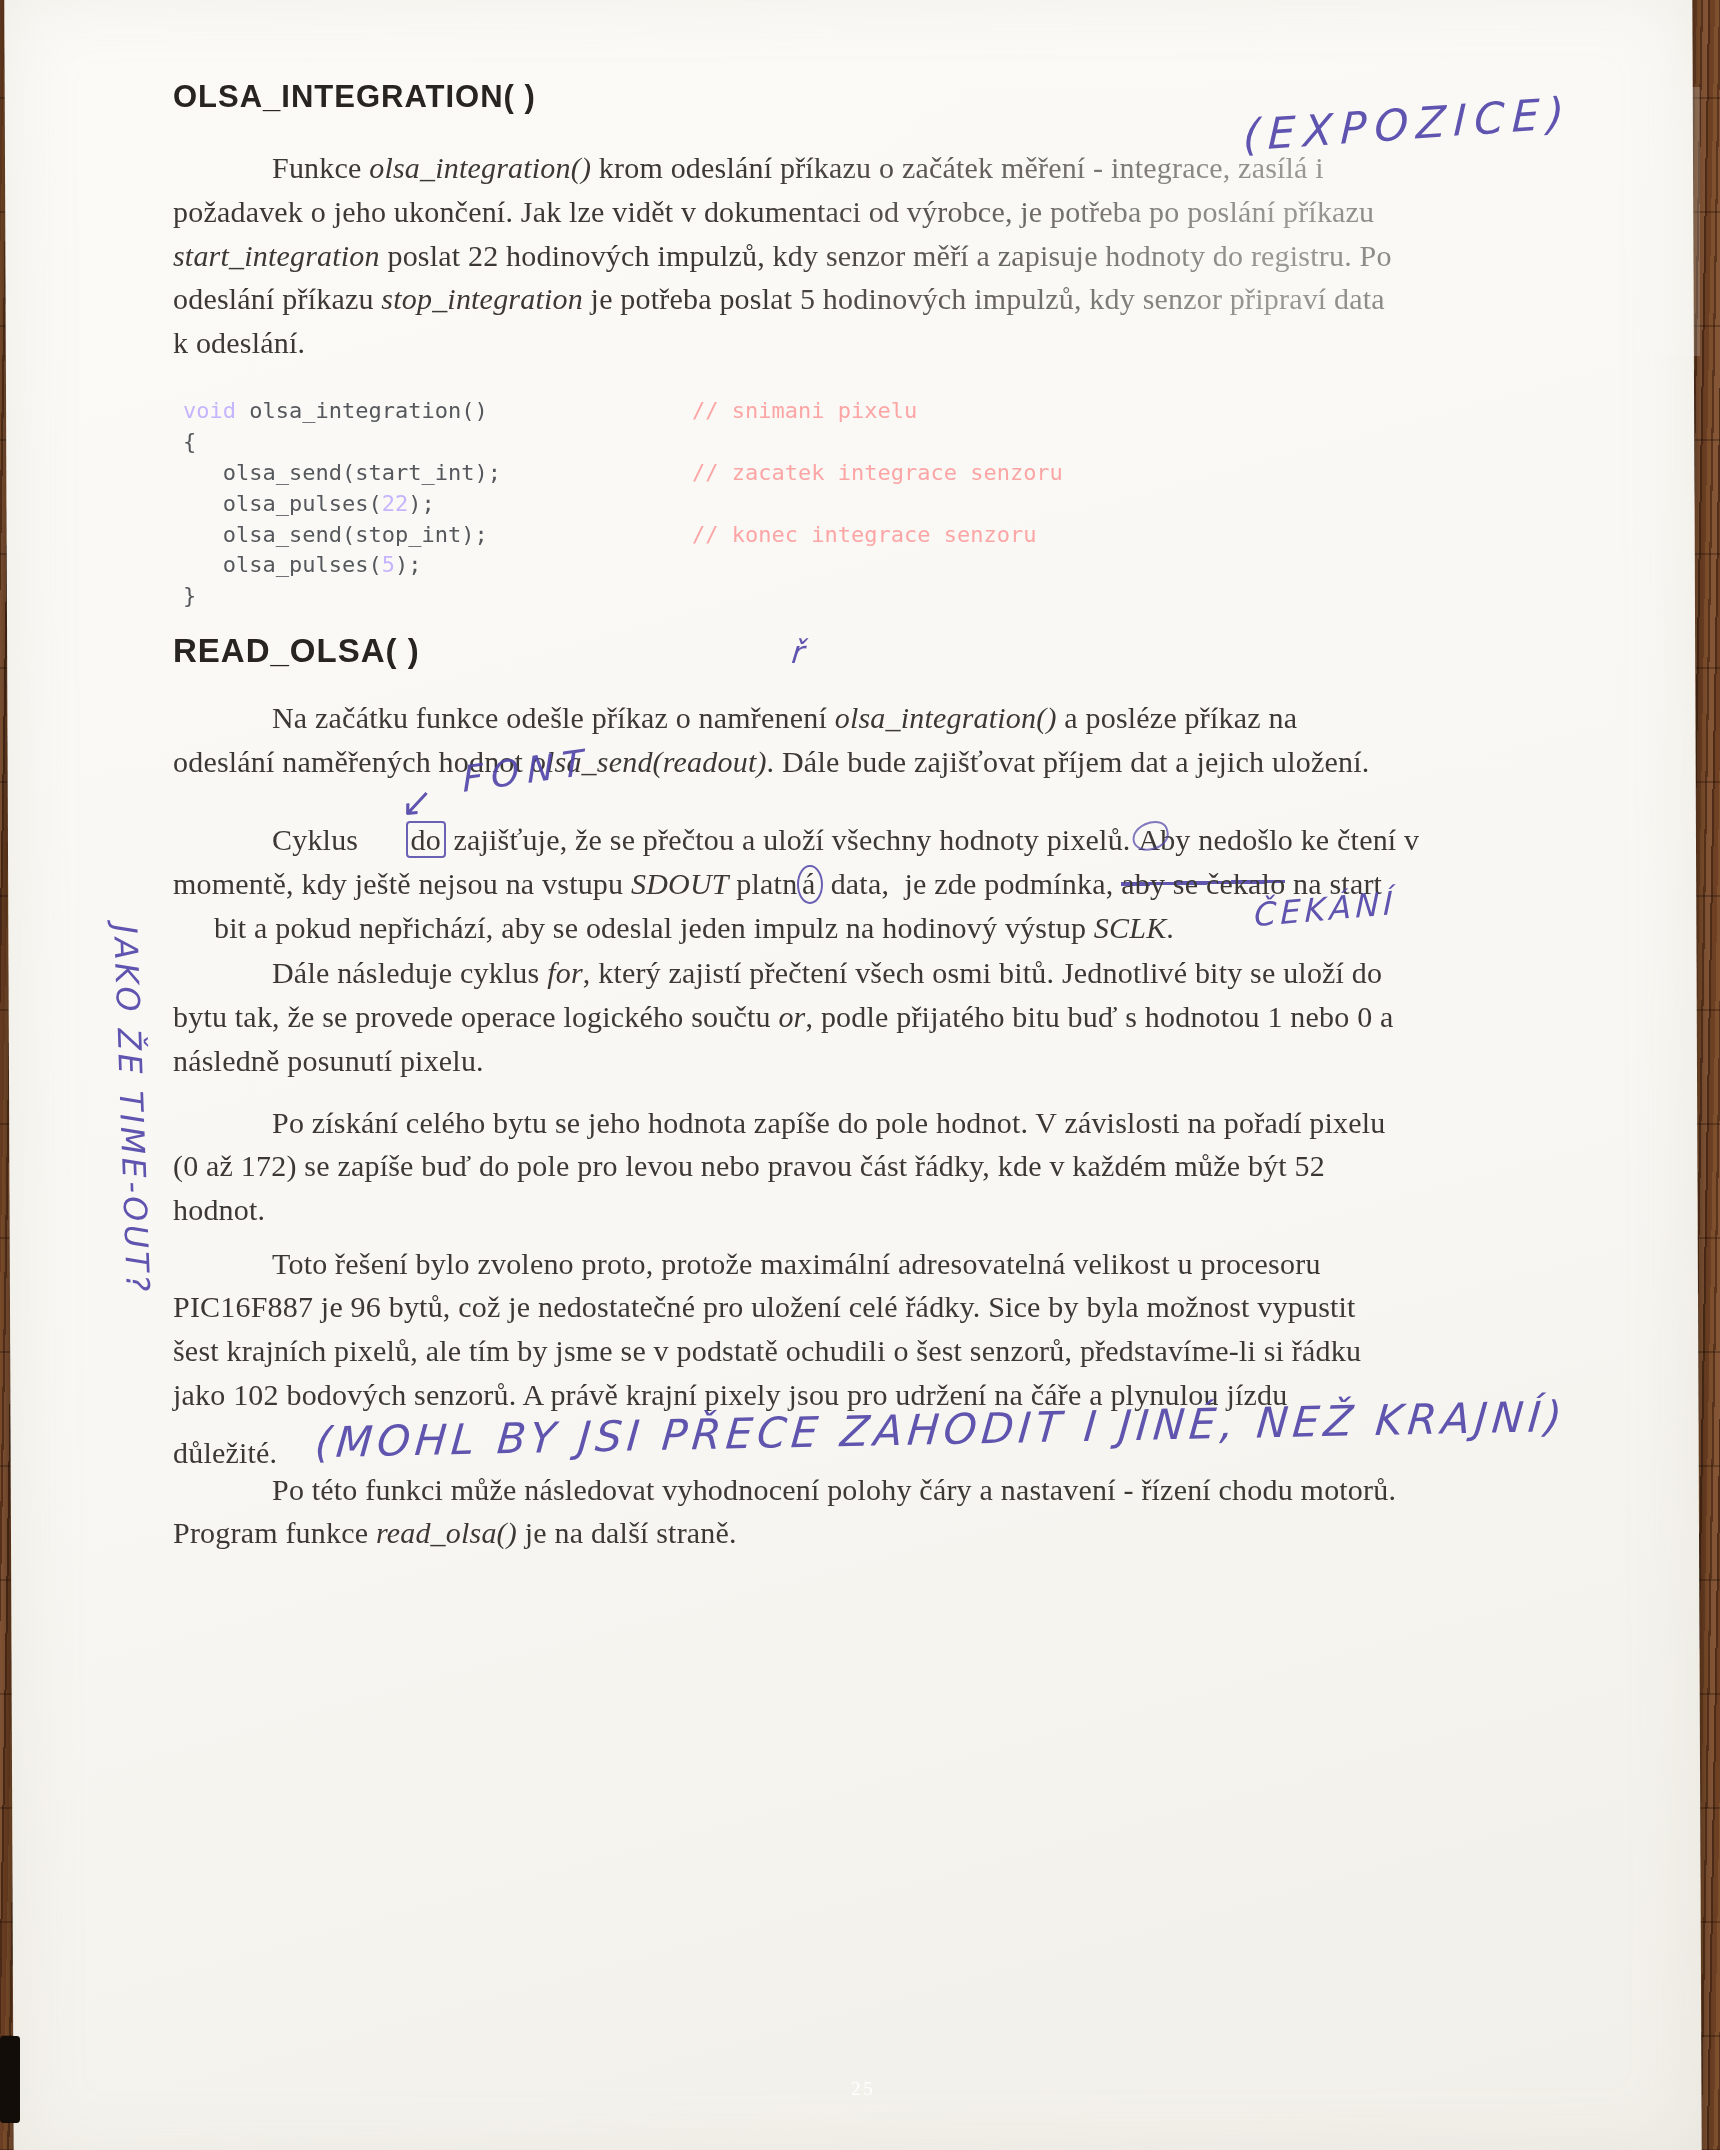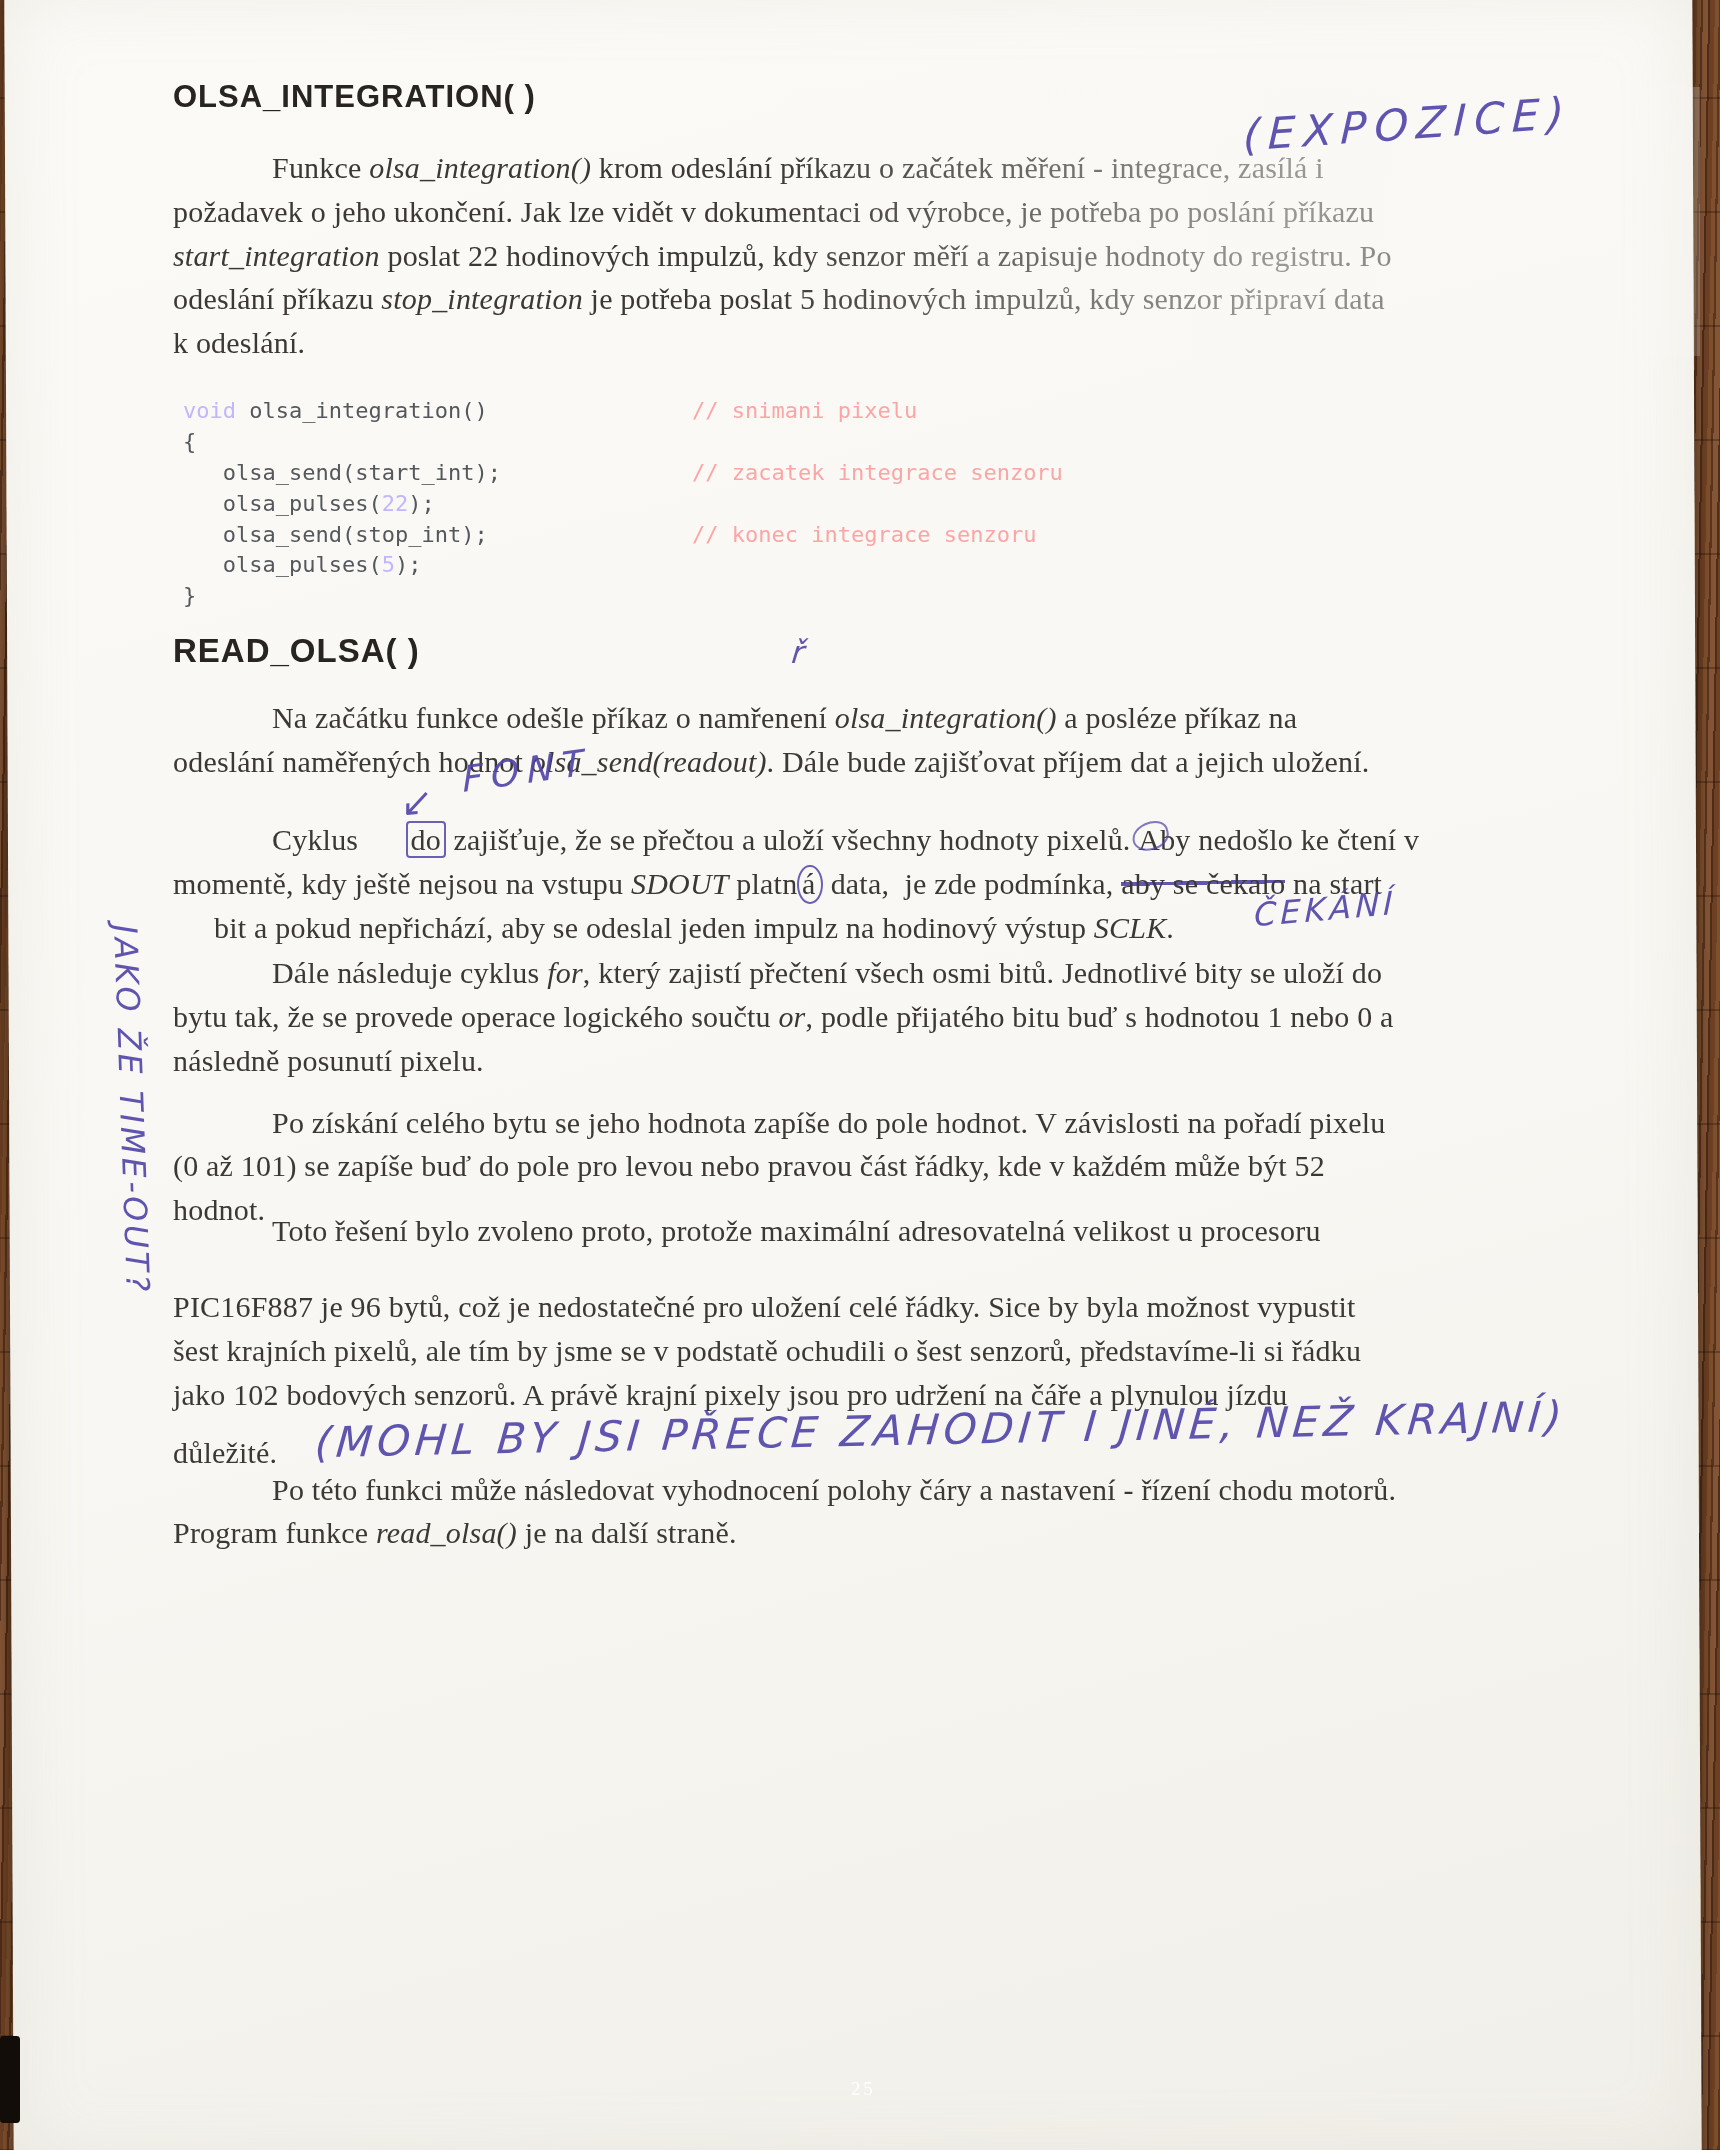--- a/index.html
+++ b/index.html
@@ -100,23 +100,23 @@
       <div class="line" style="top: 324px;">k odeslání.</div>
       <div class="line indent" style="top: 699px;">Na začátku funkce odešle příkaz o namřenení <span class="it">olsa_integration()</span> a posléze příkaz na</div>
       <div class="line" style="top: 743px;">odeslání naměřených hodnot <span class="it">olsa_send(readout)</span>. Dále bude zajišťovat příjem dat a jejich uložení.</div>
       <div class="line indent" style="top: 821px;">Cyklus <span class="bxb">do</span> zajišťuje, že se přečtou a uloží všechny hodnoty pixelů. <span class="scrA">A</span>by nedošlo ke čtení v</div>
       <div class="line" style="top: 865px;">momentě, kdy ještě nejsou na vstupu <span class="it">SDOUT</span> platn<span class="cir">á</span> data,  je zde podmínka, <span class="stk">aby se čekalo</span> na start</div>
       <div class="line" style="top: 909px; margin-left: 41px;">bit a pokud nepřichází, aby se odeslal jeden impulz na hodinový výstup <span class="it">SCLK</span>.</div>
       <div class="line indent" style="top: 954px;">Dále následuje cyklus <span class="it">for</span>, který zajistí přečtení všech osmi bitů. Jednotlivé bity se uloží do</div>
       <div class="line" style="top: 998px;">bytu tak, že se provede operace logického součtu <span class="it">or</span>, podle přijatého bitu buď s hodnotou 1 nebo 0 a</div>
       <div class="line" style="top: 1042px;">následně posunutí pixelu.</div>
       <div class="line indent" style="top: 1104px;">Po získání celého bytu se jeho hodnota zapíše do pole hodnot. V závislosti na pořadí pixelu</div>
-      <div class="line" style="top: 1147px;">(0 až 101) se zapíše buď do pole pro levou nebo pravou část řádky, kde v každém může být 52</div>
+      <div class="line" style="top: 1147px;">(0 až 172) se zapíše buď do pole pro levou nebo pravou část řádky, kde v každém může být 52</div>
       <div class="line" style="top: 1191px;">hodnot.</div>
-      <div class="line indent" style="top: 1212px;">Toto řešení bylo zvoleno proto, protože maximální adresovatelná velikost u procesoru</div>
+      <div class="line indent" style="top: 1245px;">Toto řešení bylo zvoleno proto, protože maximální adresovatelná velikost u procesoru</div>
       <div class="line" style="top: 1288px;">PIC16F887 je 96 bytů, což je nedostatečné pro uložení celé řádky. Sice by byla možnost vypustit</div>
       <div class="line" style="top: 1332px;">šest krajních pixelů, ale tím by jsme se v podstatě ochudili o šest senzorů, představíme-li si řádku</div>
       <div class="line" style="top: 1376px;">jako 102 bodových senzorů. A právě krajní pixely jsou pro udržení na čáře a plynulou jízdu</div>
       <div class="line" style="top: 1419px; margin-top: 15px;">důležité.</div>
       <div class="line indent" style="top: 1471px;">Po této funkci může následovat vyhodnocení polohy čáry a nastavení - řízení chodu motorů.</div>
       <div class="line" style="top: 1514px;">Program funkce <span class="it">read_olsa()</span> je na další straně.</div>
     </div>
   <div id="code">
       <div class="codeline" style="top: 398px;"><span class="fad">void</span> olsa_integration()<span class="cmt">// snimani pixelu</span></div>
       <div class="codeline" style="top: 429px;">{</div>

